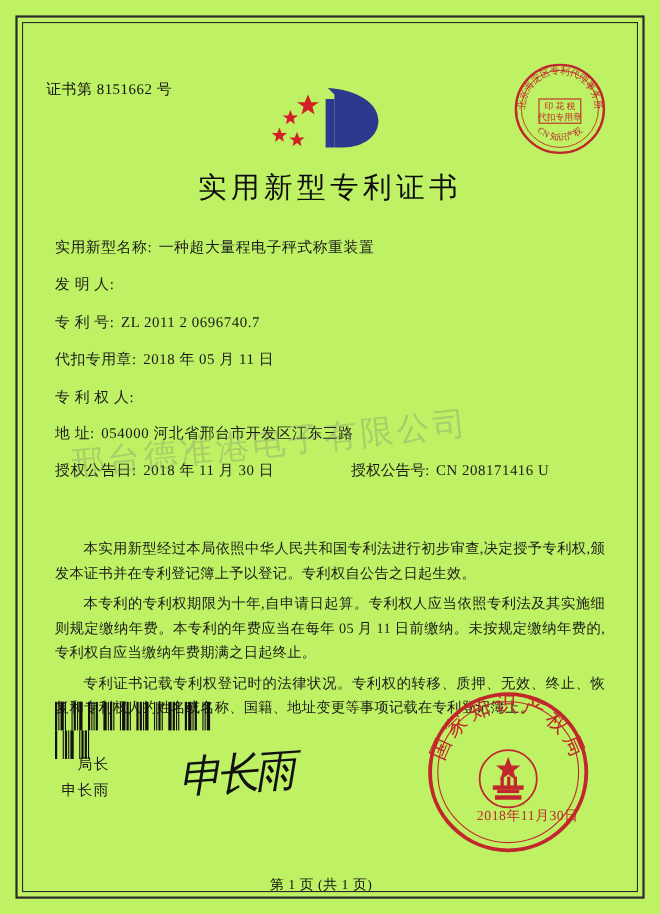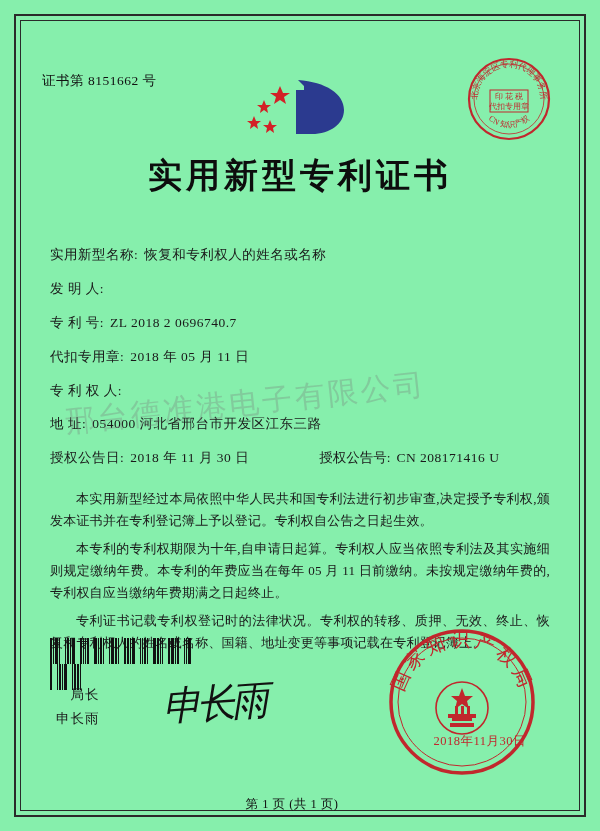--- a/index.html
+++ b/index.html
@@ -11,21 +11,21 @@
     width: 600px;
     height: 831px;
     font-family: "Liberation Serif", "DejaVu Serif", serif;
     color: #1a1a1a;
     overflow: hidden;
   }
   .page {
     position: relative;
     width: 600px;
     height: 831px;
-    background: #86efac;
+    background: #bef264;
     box-sizing: border-box;
   }
   
   .frame-outer {
     position: absolute;
     left: 14px;
     top: 14px;
     right: 14px;
     bottom: 14px;
     border: 2px solid #2a2a2a;
@@ -75,34 +75,33 @@
     height: 86px;
   }
 
   
   .title {
     position: absolute;
     left: 0;
     right: 0;
     top: 125px;
     text-align: center;
-    font-size: 34px;
-    font-weight: bold;
+    font-size: 26px;
+    font-weight: normal;
     letter-spacing: 4px;
     font-family: "Liberation Serif", "DejaVu Serif", serif;
     color: #0d0d0d;
   }
 
   
   .fields {
     position: absolute;
     left: 22px;
     right: 22px;
     top: 188px;
-    margin-top: 30px;
   }
   .row {
     display: flex;
     align-items: baseline;
     margin-bottom: 15px;
     font-size: 13.5px;
     line-height: 1.4;
   }
   .row .label {
     white-space: nowrap;
@@ -259,30 +258,30 @@
         </text>
       </svg>
     </div>
 
     <div class="title">实用新型专利证书</div>
 
     <div class="fields">
 
       <div class="row">
         <span class="label">实用新型名称:</span>
-        <span class="value">恢复和专利权人的姓名或名称</span>
+        <span class="value">一种超大量程电子秤式称重装置</span>
       </div>
 
       <div class="row">
         <span class="label">发 明 人:</span>
       </div>
 
       <div class="row">
         <span class="label">专 利 号:</span>
-        <span class="value">ZL 2018 2 0696740.7</span>
+        <span class="value">ZL 2011 2 0696740.7</span>
       </div>
 
       <div class="row">
         <span class="label">代扣专用章:</span>
         <span class="value">2018 年 05 月 11 日</span>
       </div>
 
       <div class="row">
         <span class="label">专 利 权 人:</span>
       </div>

